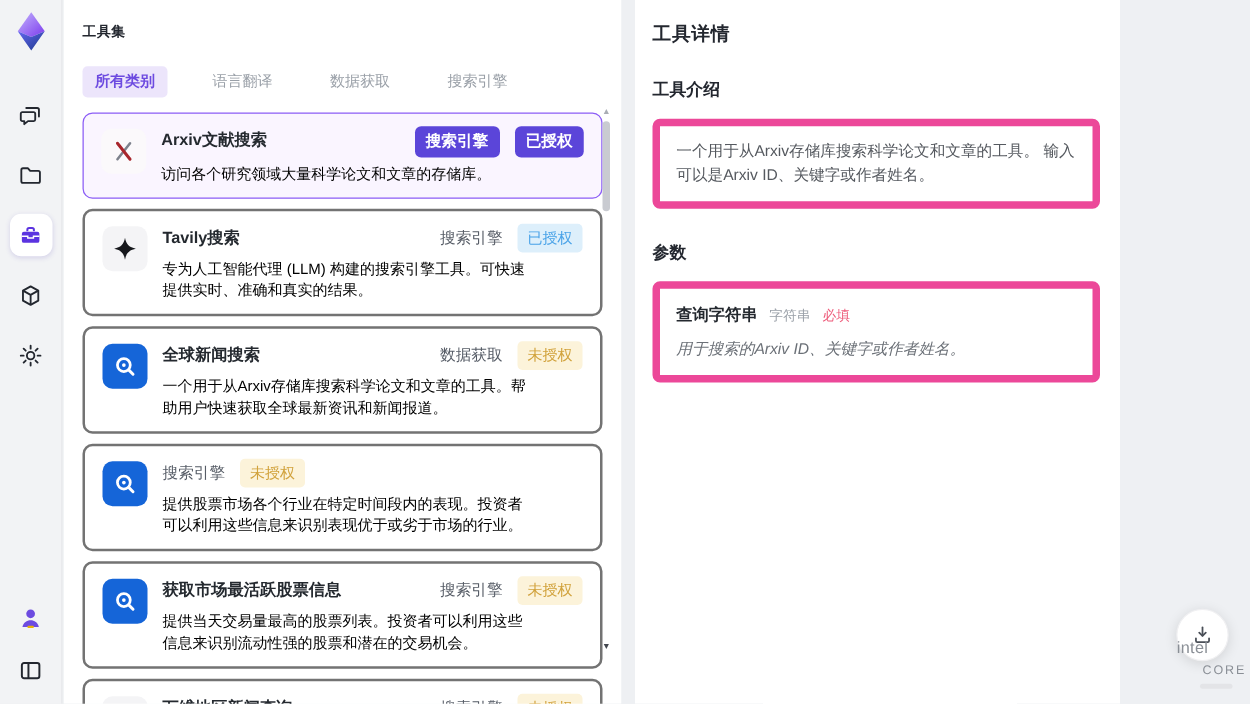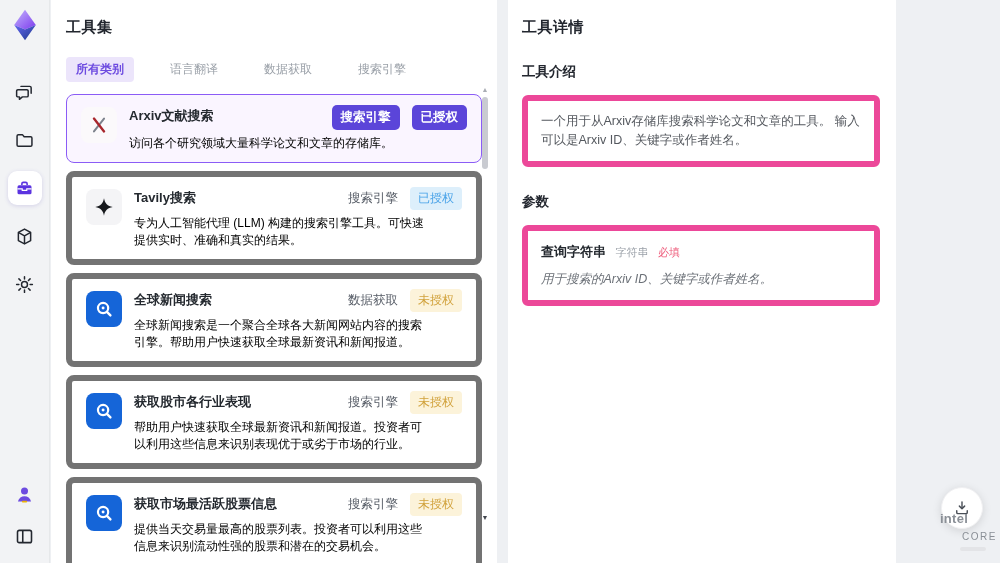--- a/index.html
+++ b/index.html
@@ -24,28 +24,28 @@
   }
   .rail-item svg { width:21px; height:21px; }
   .rail-item.active { background:#ffffff; box-shadow:0 1px 4px rgba(80,60,180,.18); }
   .rail-bottom { margin-top:auto; margin-bottom:10px; display:flex; flex-direction:column; align-items:center; gap:8px; }
 
   
   .list-panel {
     position:absolute; left:51px; top:0; width:446px; height:563px;
     background:#ffffff; padding:18px 0 0 15px;
   }
-  .list-title { font-size:15px; font-weight:bold; letter-spacing:.5px; }
+  .list-title { font-size:11px; font-weight:bold; letter-spacing:.5px; }
   .tabs { display:flex; align-items:center; gap:26px; margin-top:20px; }
   .tab { font-size:12px; color:#9aa0a8; background:none; border:none; padding:4px 10px; cursor:pointer; font-family:inherit; }
   .tab.active { background:#ece5fb; color:#6d4be0; border-radius:4px; font-weight:bold; }
 
   .cards { margin-top:12px; width:416px; display:flex; flex-direction:column; gap:8px; }
   .card {
-    background:#fff; border:6px solid #737373; border-radius:8px;
+    background:#fff; border:2px solid #737373; border-radius:8px;
     padding:10px 14px; display:flex; gap:12px; cursor:pointer;
   }
   .card.selected { background:#faf5ff; border:1.5px solid #8b5cf6; }
   .card-icon {
     flex:0 0 36px; width:36px; height:36px; border-radius:8px;
     display:flex; align-items:center; justify-content:center; margin-top:2px;
   }
   .card-icon.light { background:#f4f4f6; }
   .card-icon.lighter { background:#fbf9fb; }
   .card-icon.blue { background:#1565d8; }
@@ -92,21 +92,21 @@
     position:absolute; right:17px; bottom:34px; width:42px; height:42px;
     background:#fff; border:1px solid #f0f0f2; border-radius:50%;
     display:flex; align-items:center; justify-content:center; cursor:pointer;
     box-shadow:0 2px 10px rgba(0,0,0,.12);
   }
   .download-fab svg { width:18px; height:18px; }
   .intel-brand {
     position:absolute; right:14px; bottom:12px; width:64px; text-align:center;
     color:#8a8f96; line-height:1.1;
   }
-  .intel-word { font-size:13px; font-weight:bold; letter-spacing:.3px; }
+  .intel-word { font-size:13px; font-weight:normal; letter-spacing:.3px; }
   .core-word { font-size:10px; letter-spacing:1.5px;margin-left:40px; }
   .intel-sub { width:26px; height:4px; background:#e3e4e7; border-radius:2px; margin:3px 0 0 auto; }
 </style>
 </head>
 <body>
 
 <nav class="rail">
   <div class="rail-logo">
     <svg viewBox="0 0 40 40">
       <defs>
@@ -234,40 +234,39 @@
           </svg>
         </div>
         <div class="card-content">
           <div class="title-row">
             <div class="card-title">全球新闻搜索</div>
             <div class="card-meta">
               <span class="category">数据获取</span>
               <span class="badge no">未授权</span>
             </div>
           </div>
-          <div class="card-desc">全球新闻搜索是一个聚合全球各大新闻网站内容的搜索引擎。帮助用户快速获取全球最新资讯和新闻报道。</div>
+          <div class="card-desc">一个用于从Arxiv存储库搜索科学论文和文章的工具。帮助用户快速获取全球最新资讯和新闻报道。</div>
         </div>
       </div>
       <div class="card">
         <div class="card-icon blue">
           <svg viewBox="0 0 24 24">
             <circle cx="11" cy="11" r="5.6" fill="none" stroke="#ffffff" stroke-width="2.4"></circle>
             <circle cx="11" cy="11" r="1.6" fill="#ffffff"></circle>
             <path d="M15.2 15.2 L19 19" stroke="#ffffff" stroke-width="2.6" stroke-linecap="round"></path>
           </svg>
         </div>
         <div class="card-content">
           <div class="title-row">
-            <div class="card-title">获取股市各行业表现</div>
             <div class="card-meta">
               <span class="category">搜索引擎</span>
               <span class="badge no">未授权</span>
             </div>
           </div>
-          <div class="card-desc">帮助用户快速获取全球最新资讯和新闻报道。投资者可以利用这些信息来识别表现优于或劣于市场的行业。</div>
+          <div class="card-desc">提供股票市场各个行业在特定时间段内的表现。投资者可以利用这些信息来识别表现优于或劣于市场的行业。</div>
         </div>
       </div>
       <div class="card">
         <div class="card-icon blue">
           <svg viewBox="0 0 24 24">
             <circle cx="11" cy="11" r="5.6" fill="none" stroke="#ffffff" stroke-width="2.4"></circle>
             <circle cx="11" cy="11" r="1.6" fill="#ffffff"></circle>
             <path d="M15.2 15.2 L19 19" stroke="#ffffff" stroke-width="2.6" stroke-linecap="round"></path>
           </svg>
         </div>

